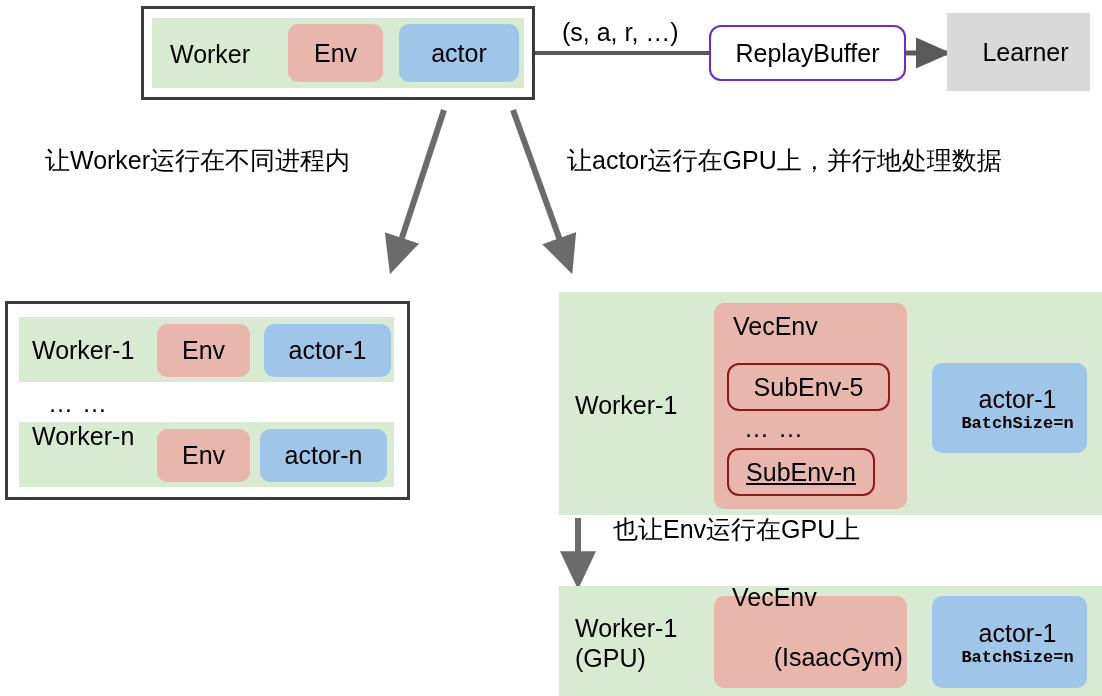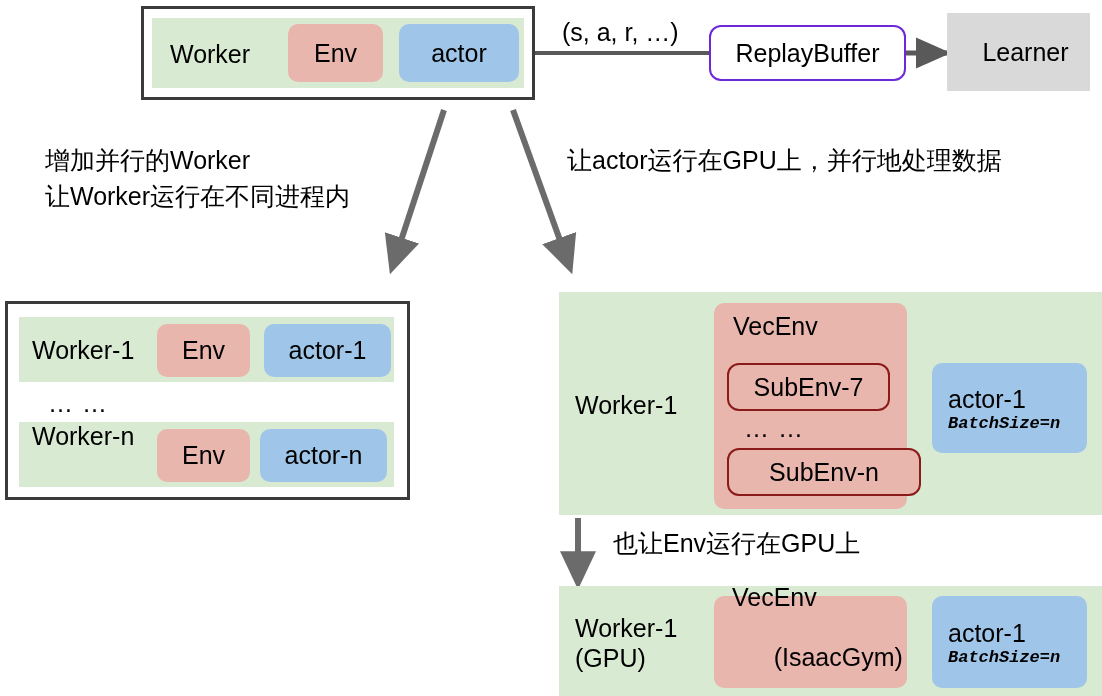--- a/index.html
+++ b/index.html
@@ -21,20 +21,21 @@
   .green-panel {
     background: #d9ead3;
   }
   .box-red {
     background: #e9b6ae;
     border-radius: 10px;
   }
   .box-blue {
     background: #9fc5e8;
     border-radius: 10px;
+    text-align: center;
   }
   .box-gray {
     background: #d9d9d9;
   }
   .box-outline {
     background: #ffffff;
     border: 3px solid #3b3b3b;
   }
   .box-white-round {
     background: #ffffff;
@@ -68,21 +69,20 @@
   .txt-cn {
     font-size: 25px;
     line-height: 1.45;
     white-space: pre;
   }
   .mono-bold {
     font-family: "Liberation Mono", "DejaVu Sans Mono", monospace;
     font-weight: bold;
     font-size: 17px;
     white-space: pre;
-    font-style: italic;
   }
   .stack {
     display: flex;
     flex-direction: column;
     justify-content: center;
     height: 100%;
   }
   .dots {
     font-size: 25px;
     letter-spacing: 1px;
@@ -150,21 +150,20 @@
 
 <div class="abs box-white-round" style="left:709px; top:25px; width:197px; height:56px;">
   <div class="lbl">ReplayBuffer</div>
 </div>
 
 <div class="abs box-gray" style="left:947px; top:13px; width:143px; height:78px;padding-left:14px;">
   <div class="lbl">Learner</div>
 </div>
 
 <div class="abs" style="left:45px; top:142px; width:400px; height:76px;">
-  <div class="txt-cn">增加并行的Worker</div>
   <div class="txt-cn">让Worker运行在不同进程内</div>
 </div>
 
 <div class="abs" style="left:567px; top:142px; width:500px; height:76px;">
   <div class="txt-cn">让actor运行在GPU上，并行地处理数据</div>
 </div>
 
 <div class="abs box-outline" style="left:5px; top:301px; width:405px; height:199px;"></div>
 
 <div class="abs green-panel" style="left:19px; top:317px; width:375px; height:65px;"></div>
@@ -199,39 +198,39 @@
   <div class="lbl lbl-left txt">Worker-1</div>
 </div>
 
 <div class="abs box-red" style="left:714px; top:303px; width:193px; height:206px;"></div>
 
 <div class="abs" style="left:733px; top:310px; width:160px; height:32px;">
   <div class="lbl lbl-left txt">VecEnv</div>
 </div>
 
 <div class="abs subenv" style="left:727px; top:363px; width:163px; height:48px;">
-  <div class="lbl">SubEnv-7</div>
+  <div class="lbl">SubEnv-5</div>
 </div>
 
 <div class="abs" style="left:744px; top:414px; width:110px; height:28px;">
   <div class="lbl lbl-left dots">… …</div>
 </div>
 
-<div class="abs subenv" style="left:727px; top:448px; width:194px; height:48px;">
+<div class="abs subenv" style="left:727px; top:448px; width:148px; height:48px;text-decoration:underline;">
   <div class="lbl">SubEnv-n</div>
 </div>
 
 <div class="abs box-blue" style="left:932px; top:363px; width:155px; height:90px;">
   <div class="stack" style="padding-left:16px;">
     <div class="txt">actor-1</div>
     <div class="mono-bold">BatchSize=n</div>
   </div>
 </div>
 
-<div class="abs" style="left:613px; top:525px; width:430px; height:36px;">
+<div class="abs" style="left:613px; top:511px; width:430px; height:36px;">
   <div class="txt-cn">也让Env运行在GPU上</div>
 </div>
 
 <div class="abs green-panel" style="left:559px; top:586px; width:543px; height:110px;"></div>
 
 <div class="abs" style="left:575px; top:608px; width:150px; height:70px;">
   <div class="stack">
     <div class="txt">Worker-1</div>
     <div class="txt">(GPU)</div>
   </div>

